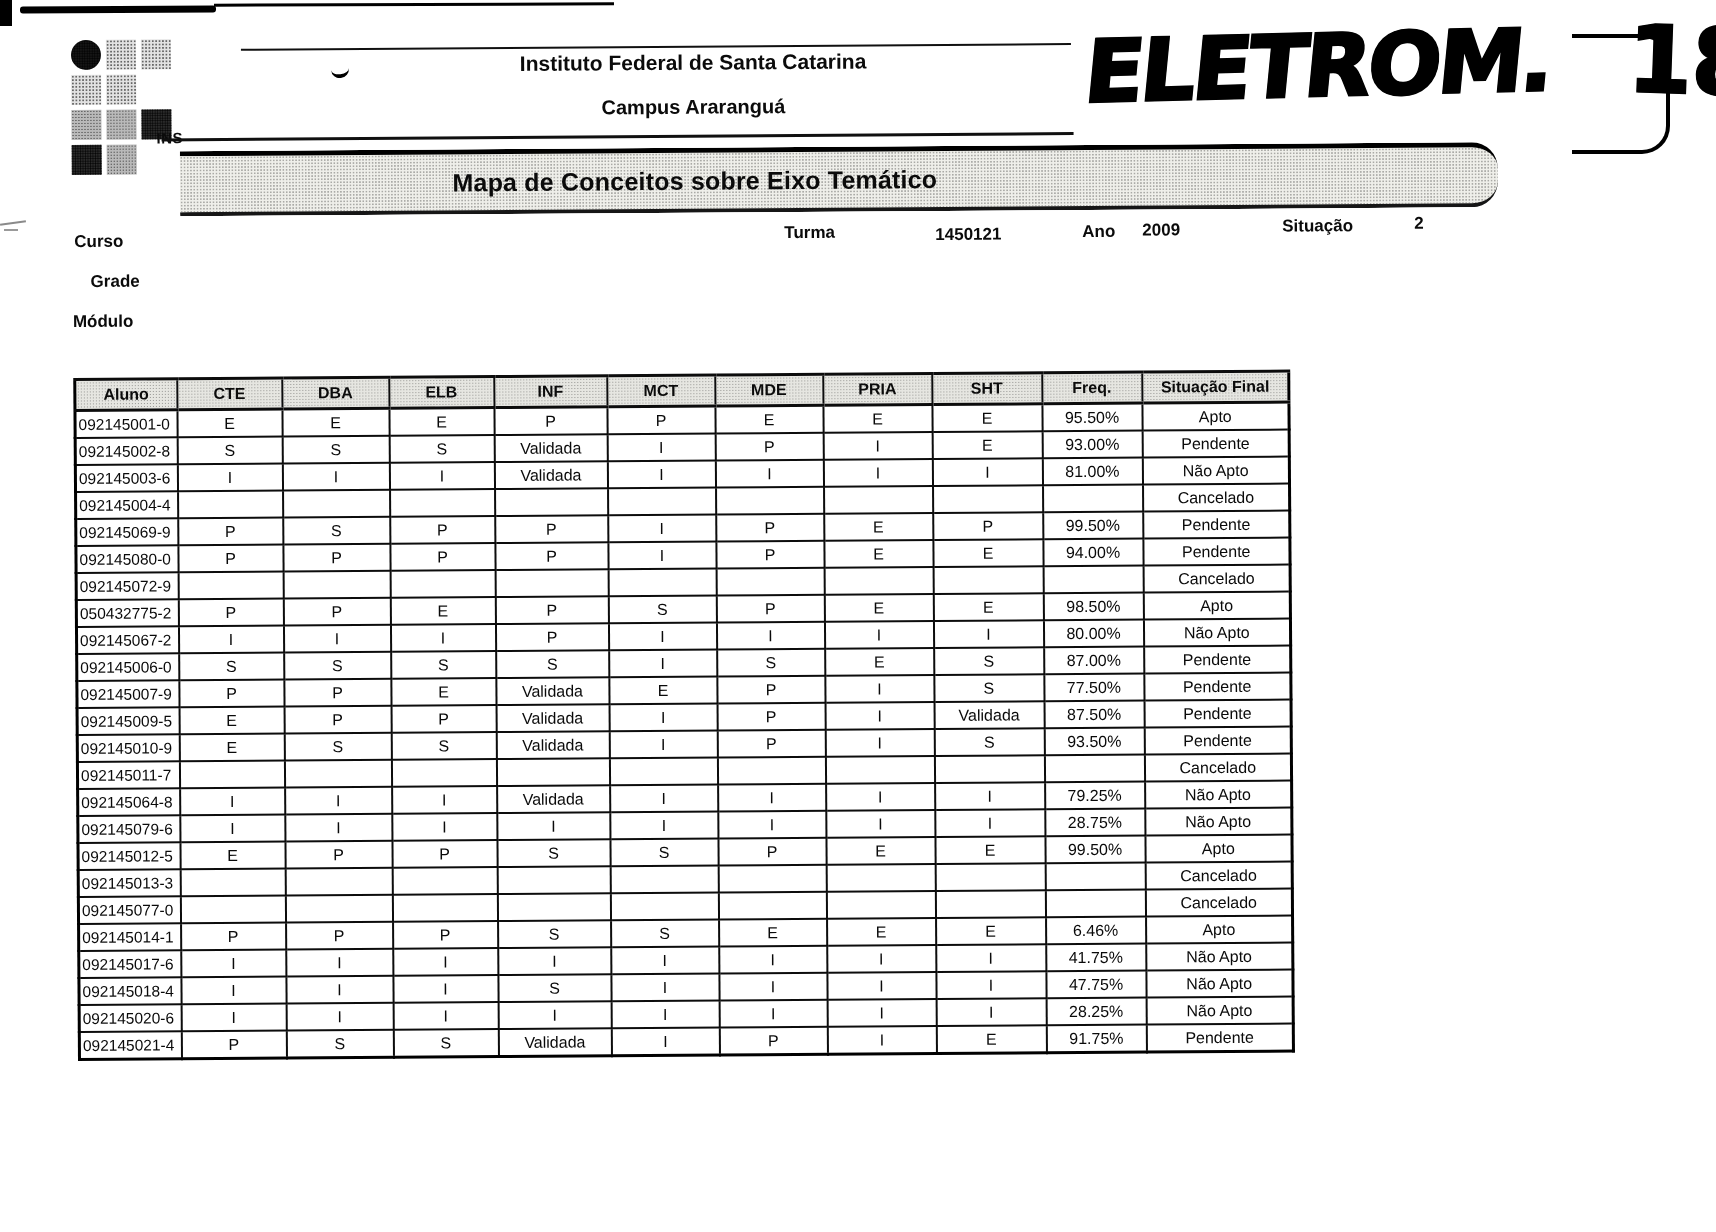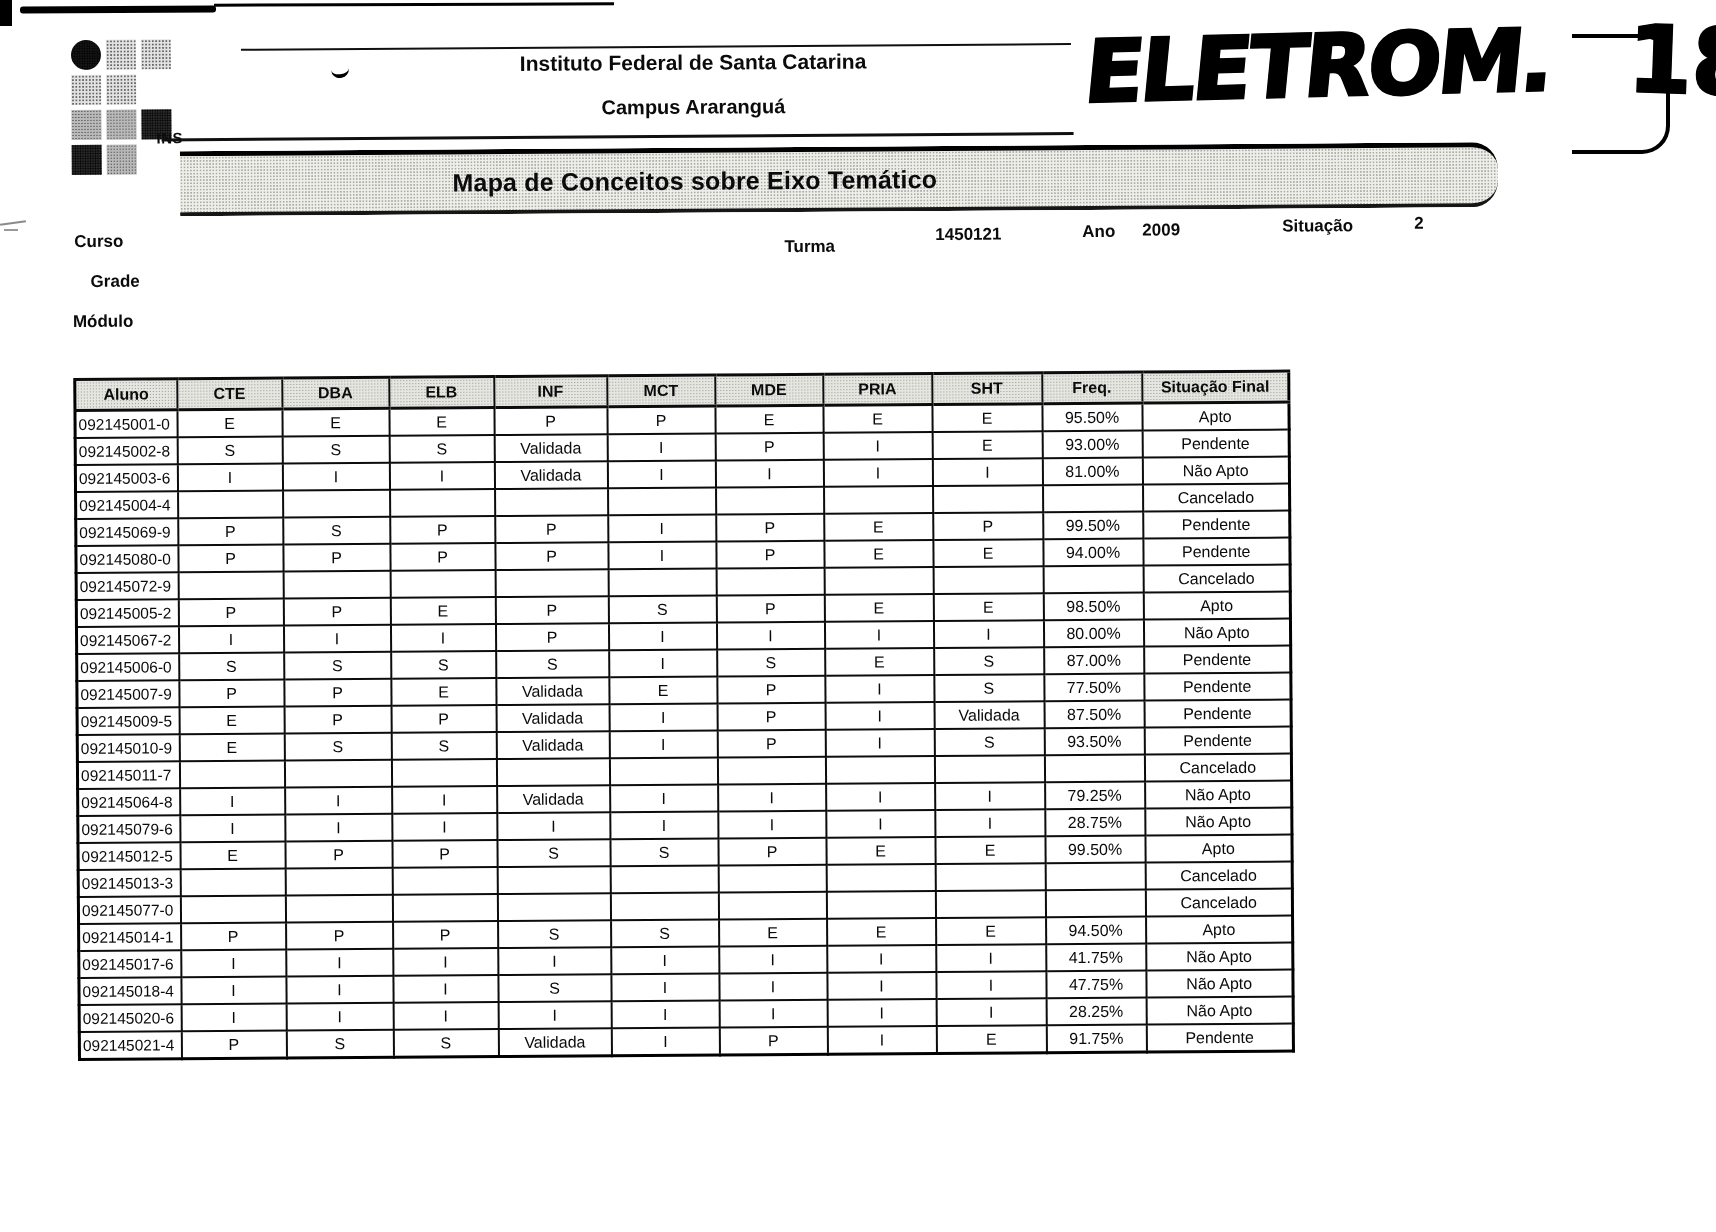--- a/index.html
+++ b/index.html
@@ -53,21 +53,21 @@
       background-size:3.2px 3.2px;}
   #doc-title{position:absolute;left:0;top:14px;width:1030px;text-align:center;
       font-size:25px;font-weight:bold;letter-spacing:.2px;}
 
   
   .lbl{position:absolute;font-weight:bold;font-size:17px;}
   .val{position:absolute;font-size:17px;font-weight:bold;}
   #lbl-curso{left:80px;top:232px;}
   #lbl-grade{left:96px;top:272px;}
   #lbl-modulo{left:78px;top:312px;}
-  #lbl-turma{left:790px;top:242px;}
+  #lbl-turma{left:790px;top:228px;}
   #val-turma{left:925px;top:231px;margin-left:16px;}
   #lbl-ano{left:1088px;top:229px;}
   #val-ano{left:1148px;top:228px;}
   #lbl-periodo{left:1288px;top:225px;}
   #val-periodo{left:1420px;top:223px;}
 
   
   #table-wrap{position:absolute;left:78px;top:378px;width:1214px;}
   table{border-collapse:collapse;table-layout:fixed;width:1214px;}
   th,td{border:2px solid #0c0c0c;overflow:hidden;white-space:nowrap;}
@@ -253,21 +253,21 @@
             <td></td>
             <td></td>
             <td></td>
             <td></td>
             <td></td>
             <td></td>
             <td></td>
             <td>Cancelado</td>
           </tr>
           <tr>
-            <td>092145005-2</td>
+            <td>050432775-2</td>
             <td>P</td>
             <td>P</td>
             <td>E</td>
             <td>P</td>
             <td>S</td>
             <td>P</td>
             <td>E</td>
             <td>E</td>
             <td>98.50%</td>
             <td>Apto</td>
@@ -418,21 +418,21 @@
           <tr>
             <td>092145014-1</td>
             <td>P</td>
             <td>P</td>
             <td>P</td>
             <td>S</td>
             <td>S</td>
             <td>E</td>
             <td>E</td>
             <td>E</td>
-            <td>94.50%</td>
+            <td>6.46%</td>
             <td>Apto</td>
           </tr>
           <tr>
             <td>092145017-6</td>
             <td>I</td>
             <td>I</td>
             <td>I</td>
             <td>I</td>
             <td>I</td>
             <td>I</td>

